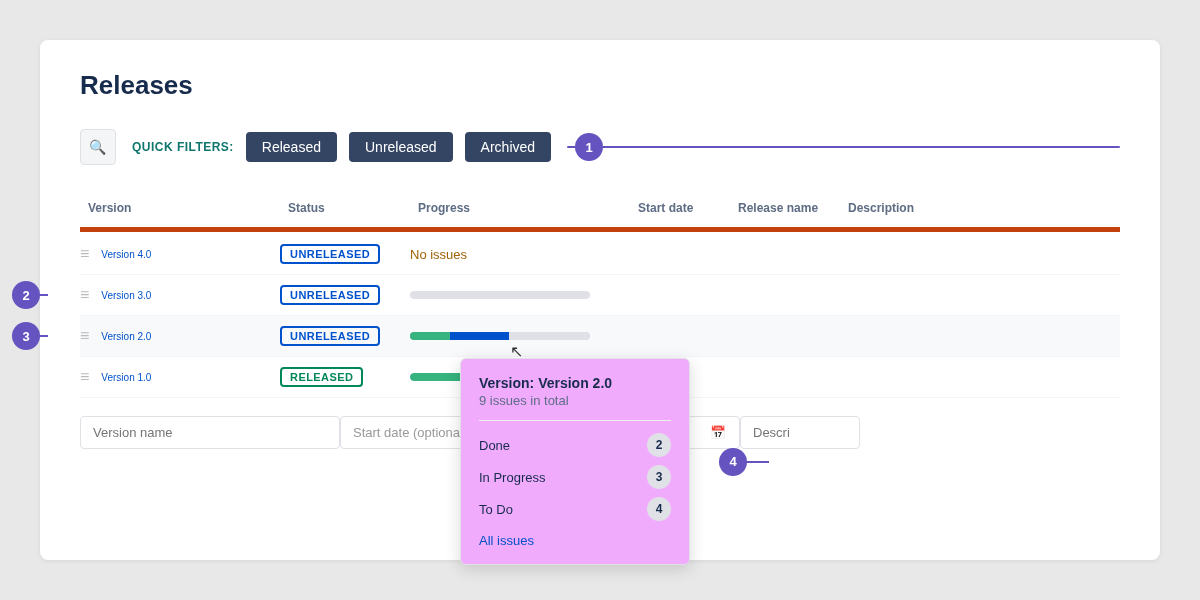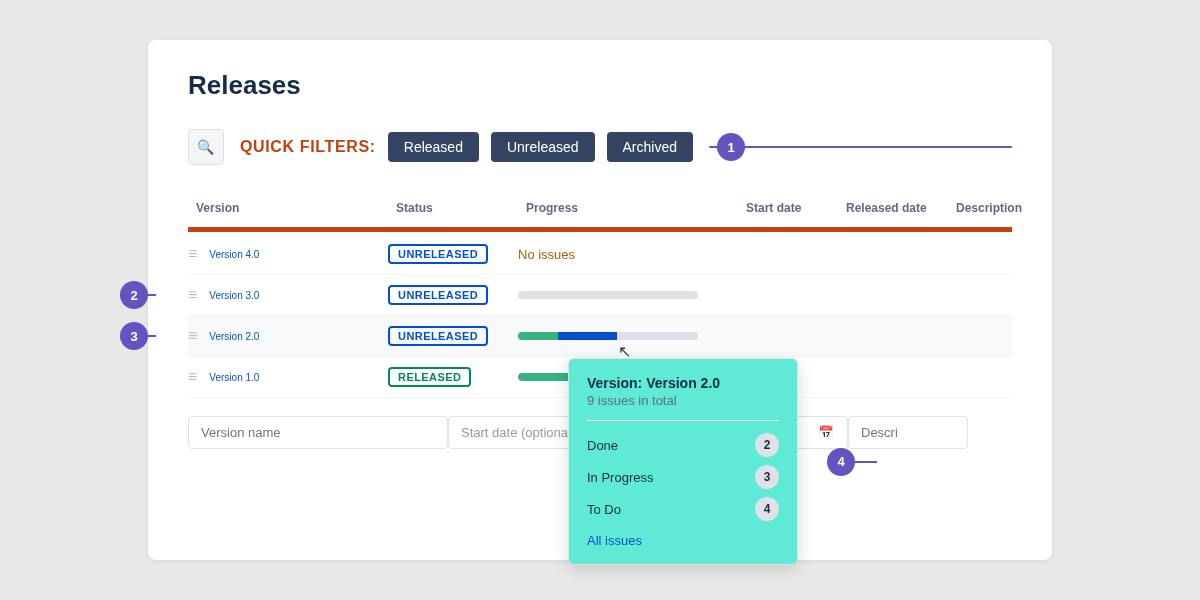--- a/index.html
+++ b/index.html
@@ -9,21 +9,21 @@
       display: flex;
       justify-content: center;
       align-items: center;
       width: 1200px;
       height: 600px;
       overflow: hidden;
     }
     .main-card {
       background: #fff;
       border-radius: 8px;
-      width: 904px;
+      width: 1120px;
       min-height: 520px;
       padding: 30px 40px 44px 40px;
       position: relative;
       box-shadow: 0 1px 4px rgba(0,0,0,0.08);
     }
     .page-title {
       font-size: 26px;
       font-weight: 700;
       color: #172b4d;
       margin-bottom: 28px;
@@ -40,23 +40,23 @@
       width: 36px;
       height: 36px;
       display: flex;
       align-items: center;
       justify-content: center;
       cursor: pointer;
       background: #f4f5f7;
     }
     .search-icon { color: #666; font-size: 14px; }
     .quick-filters-label {
-      font-size: 16px;
+      font-size: 12px;
       font-weight: 600;
-      color: #c2410c;
+      color: #0f766e;
       letter-spacing: 0.04em;
       margin-left: 4px;
     }
     .filter-btn {
       background: #344563;
       color: #fff;
       border: none;
       border-radius: 4px;
       padding: 7px 16px;
       font-size: 14px;
@@ -152,21 +152,21 @@
       height: 8px;
       background: #dfe1e6;
       border-radius: 4px;
       overflow: hidden;
       display: flex;
     }
 
     
     .tooltip-popup {
       position: absolute;
-      background: #5eead4;
+      background: #f0abfc;
       border: 1px solid #dfe1e6;
       border-radius: 6px;
       box-shadow: 0 4px 16px rgba(0,0,0,0.15);
       padding: 16px 18px;
       width: 230px;
       top: 42px;
       left: 380px;
       z-index: 10;
     }
     .tooltip-title {
@@ -266,21 +266,21 @@
     </div>
   </div>
 
   <div class="table-wrapper">
 
     <div class="table-header">
       <div class="th">Version</div>
       <div class="th">Status</div>
       <div class="th">Progress</div>
       <div class="th">Start date</div>
-      <div class="th">Released date</div>
+      <div class="th">Release name</div>
       <div class="th">Description</div>
     </div>
 
     <div class="table-row">
       <div class="version-cell">
         <span class="row-drag">≡</span>
         <a class="version-link">Version 4.0</a>
       </div>
       <div>
         <span class="status-badge">UNRELEASED</span>

